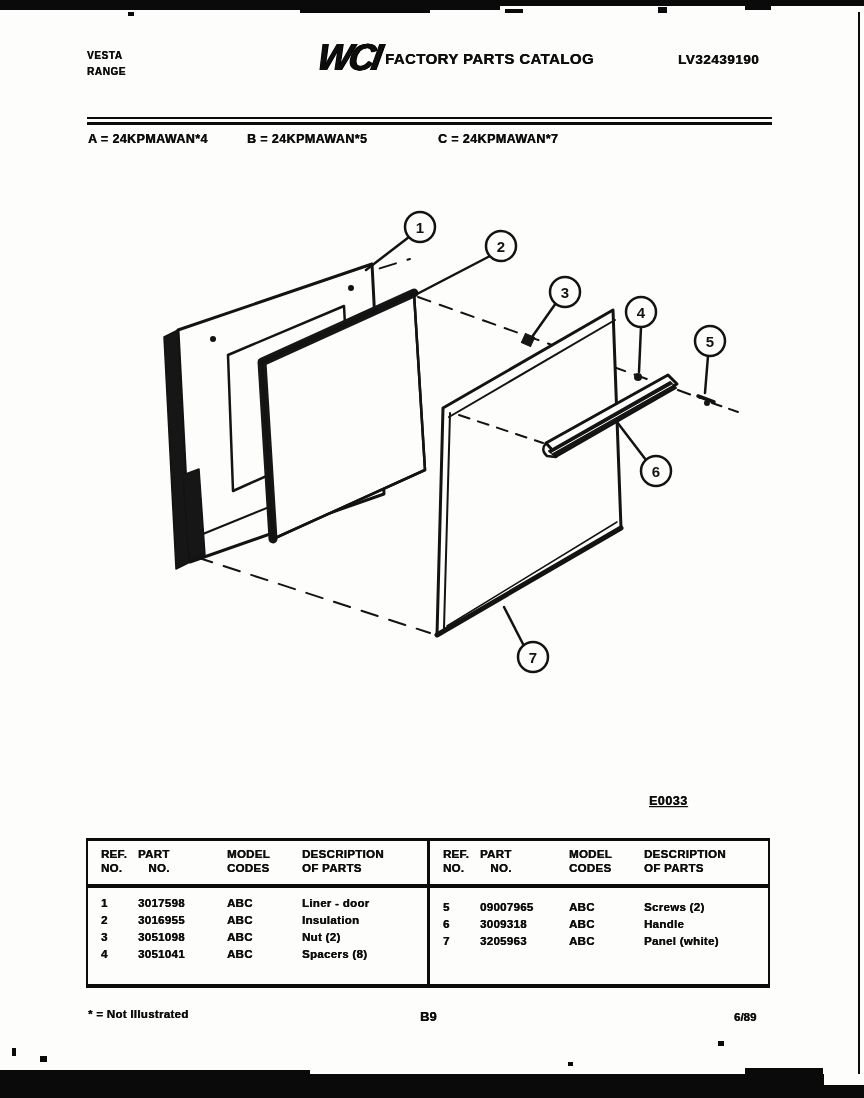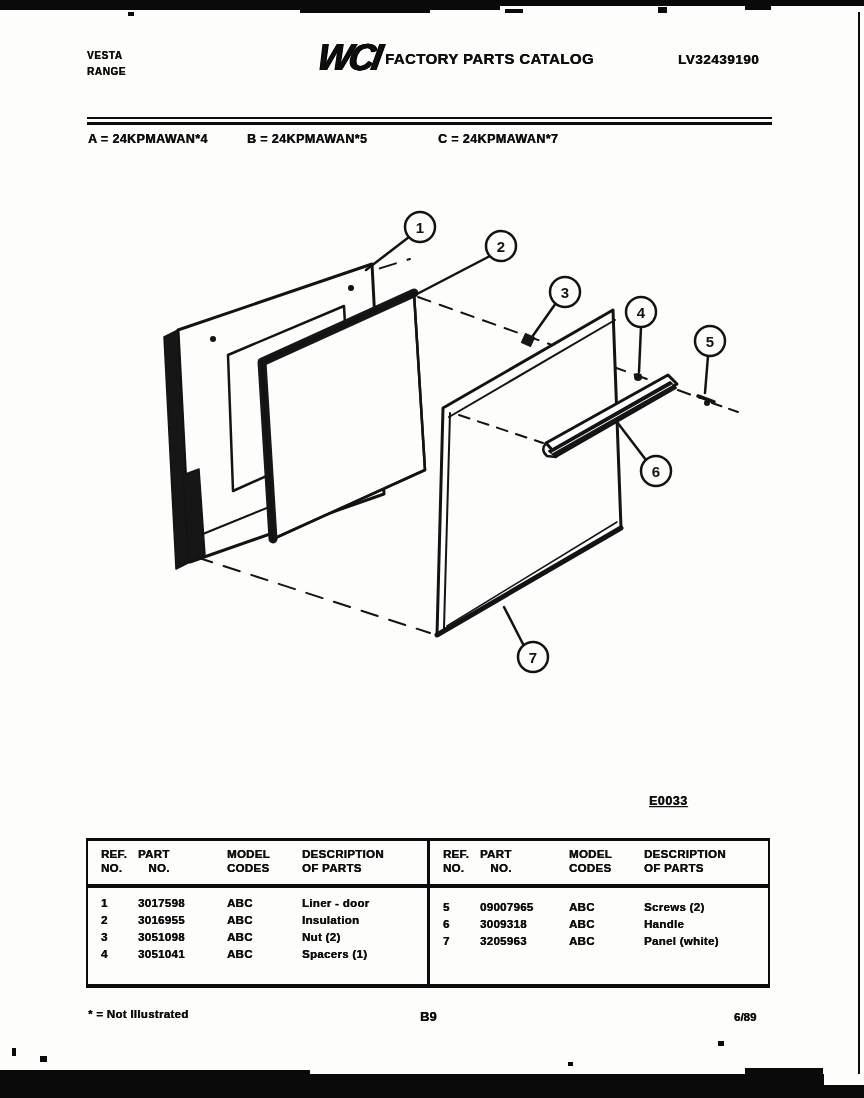--- a/index.html
+++ b/index.html
@@ -222,21 +222,21 @@
       <div class="tr">
         <span class="td c-ref ink">3</span>
         <span class="td c-part ink">3051098</span>
         <span class="td c-codes ink">ABC</span>
         <span class="td c-desc ink">Nut (2)</span>
       </div>
       <div class="tr">
         <span class="td c-ref ink">4</span>
         <span class="td c-part ink">3051041</span>
         <span class="td c-codes ink">ABC</span>
-        <span class="td c-desc ink">Spacers (1)</span>
+        <span class="td c-desc ink">Spacers (8)</span>
       </div>
     </div>
   </div>
   <div class="half half-right">
     <div class="thead">
       <span class="th c-ref ink">REF.
 NO.</span>
       <span class="th c-part ink">PART
 NO.</span>
       <span class="th c-codes ink">MODEL

